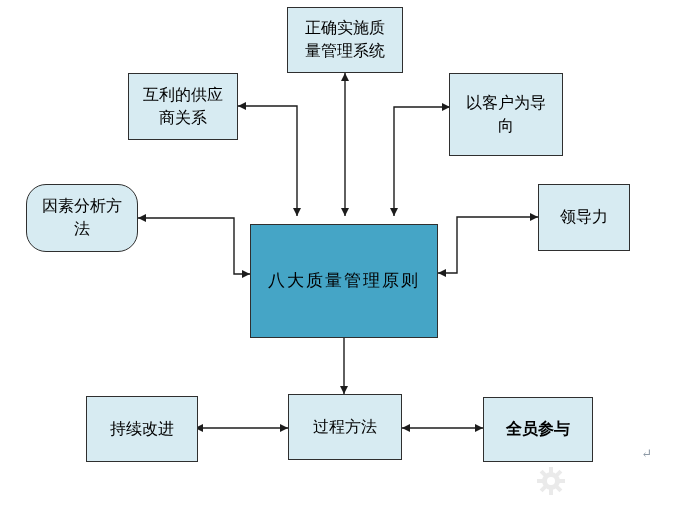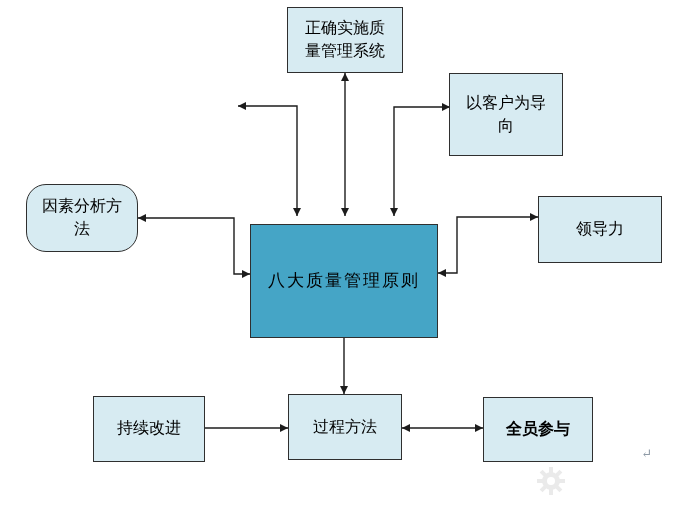--- a/index.html
+++ b/index.html
@@ -26,23 +26,23 @@
   .node.center-node{
     background:var(--center-fill,#45a5c6);
     letter-spacing:2px;
     font-size:17px;
     margin-top:8px;
   }
   #node-implement-qms{left:287px;top:7px;width:116px;height:66px;}
   #node-supplier{left:128px;top:73px;width:110px;height:67px;}
   #node-customer{left:449px;top:73px;width:114px;height:83px;}
   #node-factor{left:26px;top:184px;width:112px;height:68px;border-radius:20px;}
-  #node-leadership{left:538px;top:196px;width:124px;height:67px;}
+  #node-leadership{left:538px;top:184px;width:92px;height:67px;}
   #node-center{left:250px;top:216px;width:188px;height:114px;}
-  #node-continual{left:93px;top:396px;width:112px;height:66px;font-family:Liberation Mono, monospace;}
+  #node-continual{left:86px;top:396px;width:112px;height:66px;}
   #node-process{left:288px;top:394px;width:114px;height:66px;}
   #node-participation{left:483px;top:397px;width:110px;height:65px;font-weight:bold;}
   .caption{
     position:absolute;left:150px;top:466px;width:380px;
     text-align:center;font-size:17px;color:var(--caption-text,#3a322d);
   }
   .return-mark{color:var(--mark,#8e9aa6);font-size:12px;vertical-align:1px;padding-left:2px;}
   .return-mark-floating{
     position:absolute;left:641px;top:446px;
     color:var(--mark,#8e9aa6);font-size:13px;
@@ -66,20 +66,24 @@
     <path d="M 138 218 L 234 218 L 234 274 L 250 274" marker-start="url(#arrow)" marker-end="url(#arrow)"></path>
     <path d="M 438 273 L 457 273 L 457 217 L 538 217" marker-start="url(#arrow)" marker-end="url(#arrow)"></path>
     <path d="M 344 330 L 344 394" marker-start="url(#arrow)" marker-end="url(#arrow)"></path>
     <path d="M 195 428 L 288 428" marker-start="url(#arrow)" marker-end="url(#arrow)"></path>
     <path d="M 402 428 L 483 428" marker-start="url(#arrow)" marker-end="url(#arrow)"></path>
   </svg>
 
   <div class="node" id="node-implement-qms">
     <span class="lbl">正确实施质
 量管理系统</span>
+  </div>
+  <div class="node" id="node-supplier">
+    <span class="lbl">互利的供应
+商关系</span>
   </div>
   <div class="node" id="node-customer">
     <span class="lbl">以客户为导
 向</span>
   </div>
   <div class="node" id="node-factor">
     <span class="lbl">因素分析方
 法</span>
   </div>
   <div class="node" id="node-leadership">

